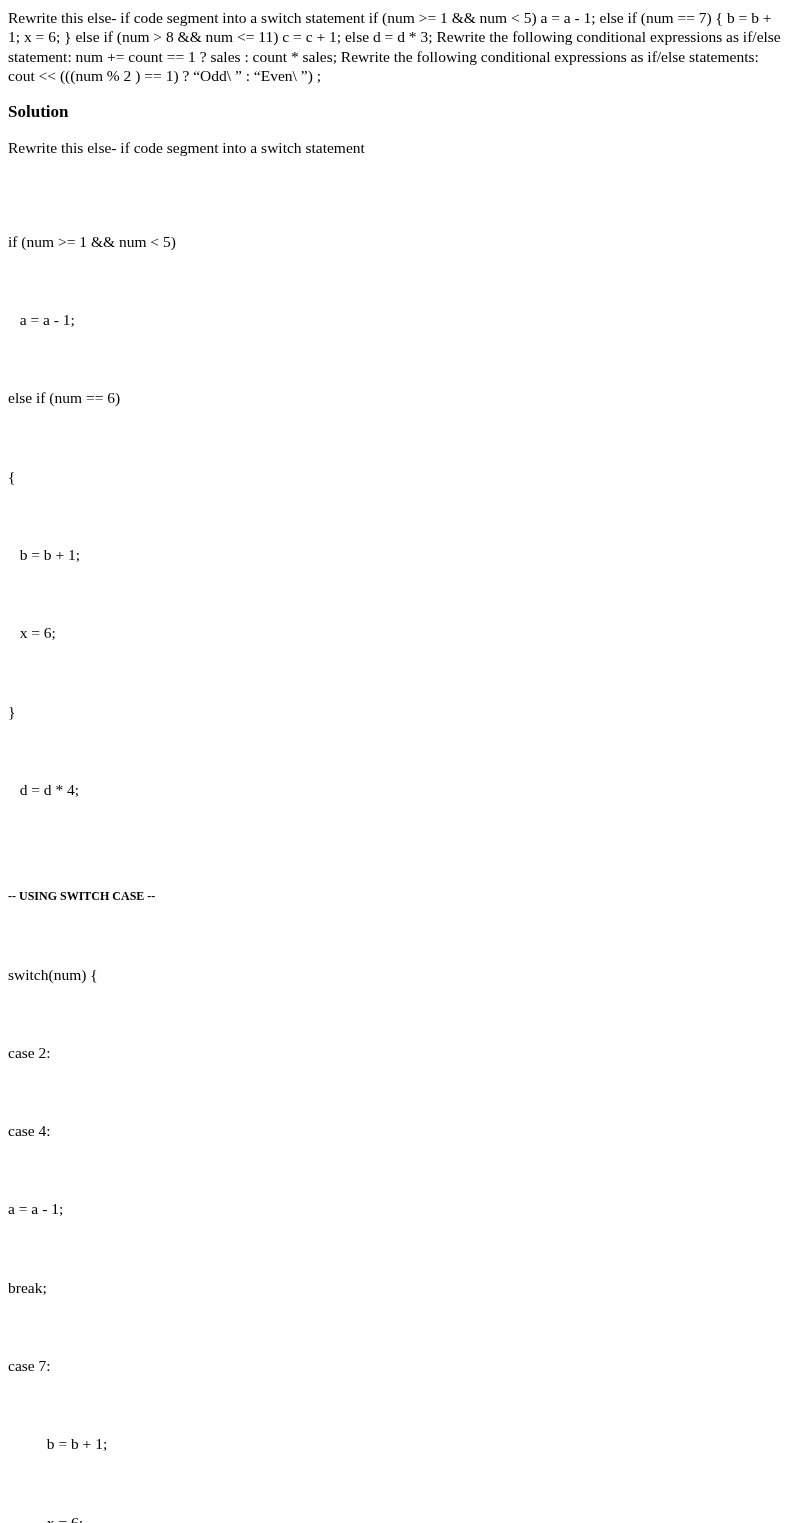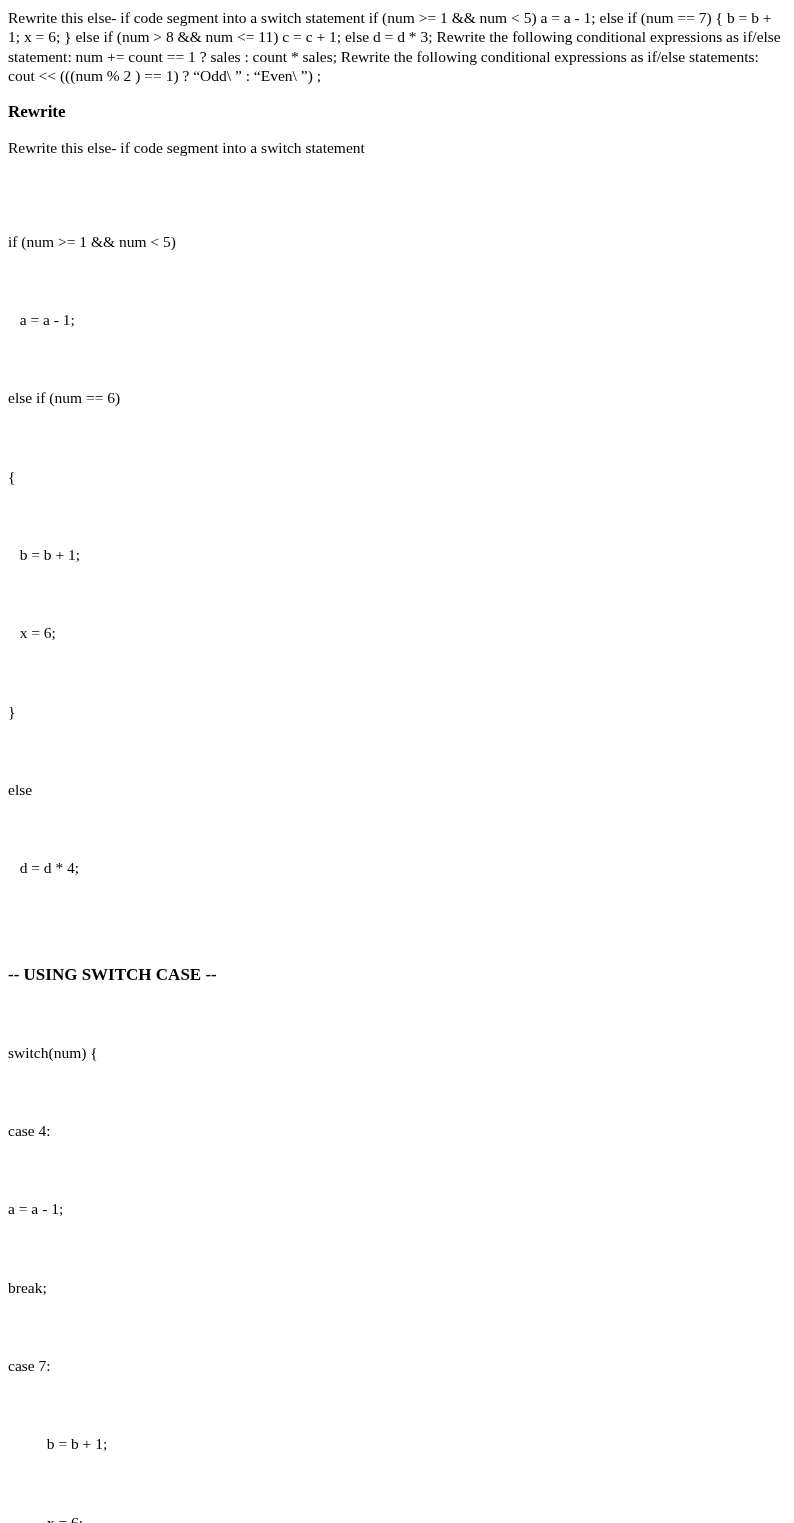--- a/index.html
+++ b/index.html
@@ -42,52 +42,52 @@
     line-height: 18.1px;
     margin: 0 0 16px 0;
     white-space: pre-wrap;
   }
   .code-line {
     display: block;
     min-height: 18px;
     margin-top: 24px;
   }
   .switch-label {
-    font-size: 17px;
+    font-size: 12px;
     font-weight: bold;
     line-height: 18.1px;
     display: block;
   }
 </style>
 </head>
 <body>
 
 <div class="page">
 
   <p class="question">Rewrite this else- if code segment into a switch statement if (num &gt;= 1 &amp;&amp; num &lt; 5) a = a - 1; else if (num == 7) { b = b + 1; x = 6; } else if (num &gt; 8 &amp;&amp; num &lt;= 11) c = c + 1; else d = d * 3; Rewrite the following conditional expressions as if/else statement: num += count == 1 ? sales : count * sales; Rewrite the following conditional expressions as if/else statements: cout &lt;&lt; (((num % 2 ) == 1) ? “Odd\ ” : “Even\ ”) ;</p>
 
-  <h2 class="section-heading">Rewrite</h2>
+  <h2 class="section-heading">Solution</h2>
 
   <p class="para">Rewrite this else- if code segment into a switch statement</p>
 
   <div class="code-block">
     <span class="code-line">if (num &gt;= 1 &amp;&amp; num &lt; 5)</span>
     <span class="code-line">   a = a - 1;</span>
     <span class="code-line">else if (num == 6)</span>
     <span class="code-line">{</span>
     <span class="code-line">   b = b + 1;</span>
     <span class="code-line">   x = 6;</span>
     <span class="code-line">}</span>
-    <span class="code-line">else</span>
     <span class="code-line">   d = d * 4;</span>
   </div>
 
   <div class="code-block">
     <span class="switch-label">-- USING SWITCH CASE --</span>
     <span class="code-line">switch(num) {</span>
+    <span class="code-line">case 2:</span>
     <span class="code-line">case 4:</span>
     <span class="code-line">a = a - 1;</span>
     <span class="code-line">break;</span>
     <span class="code-line">case 7:</span>
     <span class="code-line">          b = b + 1;</span>
     <span class="code-line">          x = 6;</span>
     <span class="code-line">break;</span>
     <span class="code-line">case 9:</span>
     
     

